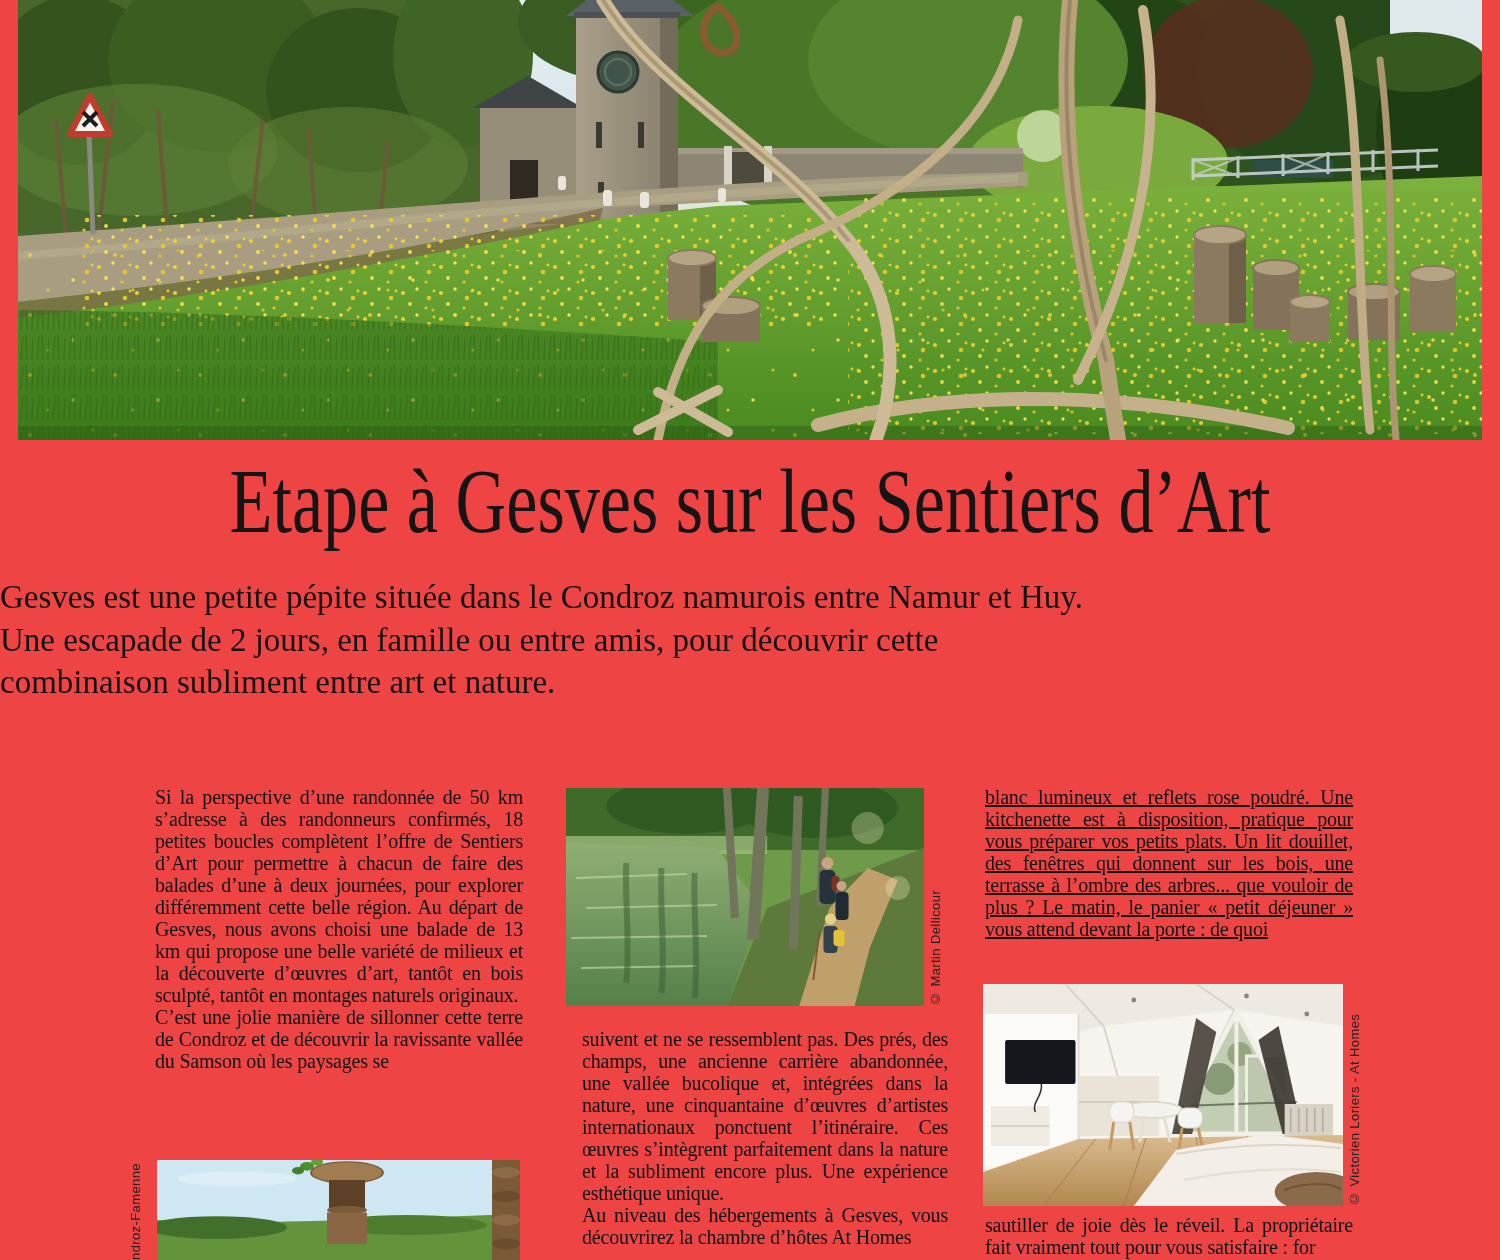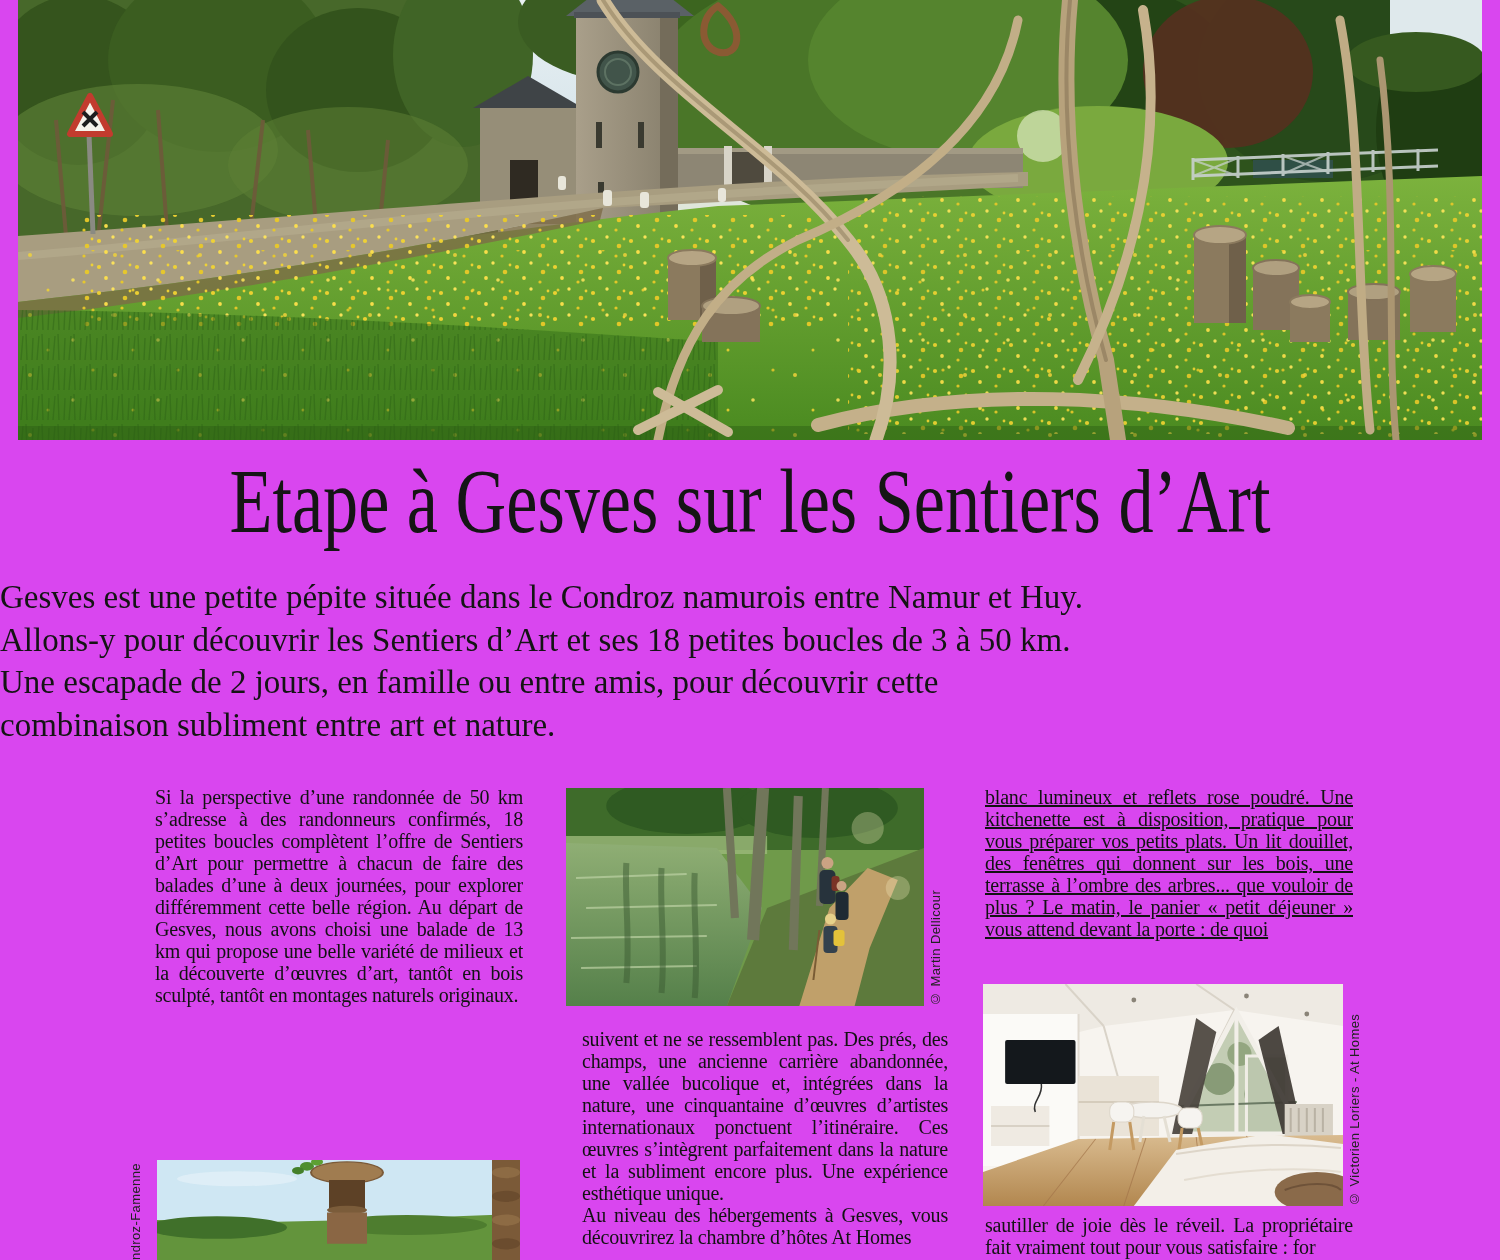--- a/index.html
+++ b/index.html
@@ -1,16 +1,16 @@
 <!DOCTYPE html>
 <html lang="fr"><head>
 <meta charset="utf-8">
 <style>
   html,body{margin:0;padding:0;background:#ffffff;}
-  #page{position:relative;width:1500px;height:1260px;background:#d946ef;overflow:hidden;
+  #page{position:relative;width:1500px;height:1260px;background:#ef4444;overflow:hidden;
         font-family:"Liberation Serif","DejaVu Serif",serif;color:#111;}
   .abs{position:absolute;}
   .photo{position:absolute;overflow:hidden;background:#dfe6da;}
   .photo svg{display:block;width:100%;height:100%;}
   #hero{left:18px;top:0;width:1464px;height:440px;}
   #title{left:0;top:448px;width:1500px;text-align:center;font-size:90px;line-height:108px;
          transform:scaleX(.78);white-space:nowrap;color:#151515;}
   #subtitle{left:0;top:576px;width:1500px;text-align:left;font-size:33px;line-height:42.5px;color:#141414;}
   .bodytext{font-size:20px;line-height:22px;letter-spacing:-0.2px;text-align:justify;color:#121212;}
   .bodytext p{margin:0;padding:0;hyphens:auto;-webkit-hyphens:auto;}
@@ -210,27 +210,27 @@
         <polygon points="52,134 92,134 72,96" fill="#f5f2ea" stroke="#c23b2e" stroke-width="6" stroke-linejoin="round"></polygon>
         <path d="M65,112 L79,126 M79,112 L65,126" stroke="#1d1d1d" stroke-width="4"></path>
       </g>
     </svg>
   </div>
 
   <h1 id="title" class="abs" style="margin:0;font-weight:400;">Etape à Gesves sur les Sentiers d’Art</h1>
 
   <div id="subtitle" class="abs">
     <div>Gesves est une petite pépite située dans le Condroz namurois entre Namur et Huy.</div>
-    <div>Allons-y pour découvrir les Sentiers d’Art et ses 18 petites boucles de 3 à 50 km.</div>
     <div>Une escapade de 2 jours, en famille ou entre amis, pour découvrir cette</div>
     <div>combinaison subliment entre art et nature.</div>
   </div>
 
   <div id="col1" class="abs bodytext">
     <p lang="fr">Si la perspective d’une randonnée de 50 km s’adresse à des randonneurs confirmés, 18 petites boucles complètent l’offre de Sentiers d’Art pour permettre à chacun de faire des balades d’une à deux journées, pour explorer différemment cette belle région. Au départ de Gesves, nous avons choisi une balade de 13 km qui propose une belle variété de milieux et la découverte d’œuvres d’art, tantôt en bois sculpté, tantôt en montages naturels originaux.</p>
+    <p lang="fr">C’est une jolie manière de sillonner cette terre de Condroz et de découvrir la ravissante vallée du Samson où les paysages se</p>
   </div>
 
   <div id="photo-totem" class="photo">
     <svg viewBox="0 0 363 160" width="363" height="160" preserveAspectRatio="none">
       <rect x="0" y="0" width="363" height="160" fill="#cfe7f3"></rect>
       <ellipse cx="80" cy="30" rx="60" ry="12" fill="#e4f1f8" opacity=".7"></ellipse>
       <path d="M0,96 L80,100 L200,96 L300,90 L363,86 L363,160 L0,160 Z" fill="#63943c"></path>
       <ellipse cx="60" cy="108" rx="70" ry="18" fill="#40702a"></ellipse>
       <ellipse cx="250" cy="104" rx="80" ry="16" fill="#4e7d2f"></ellipse>
       <g>

